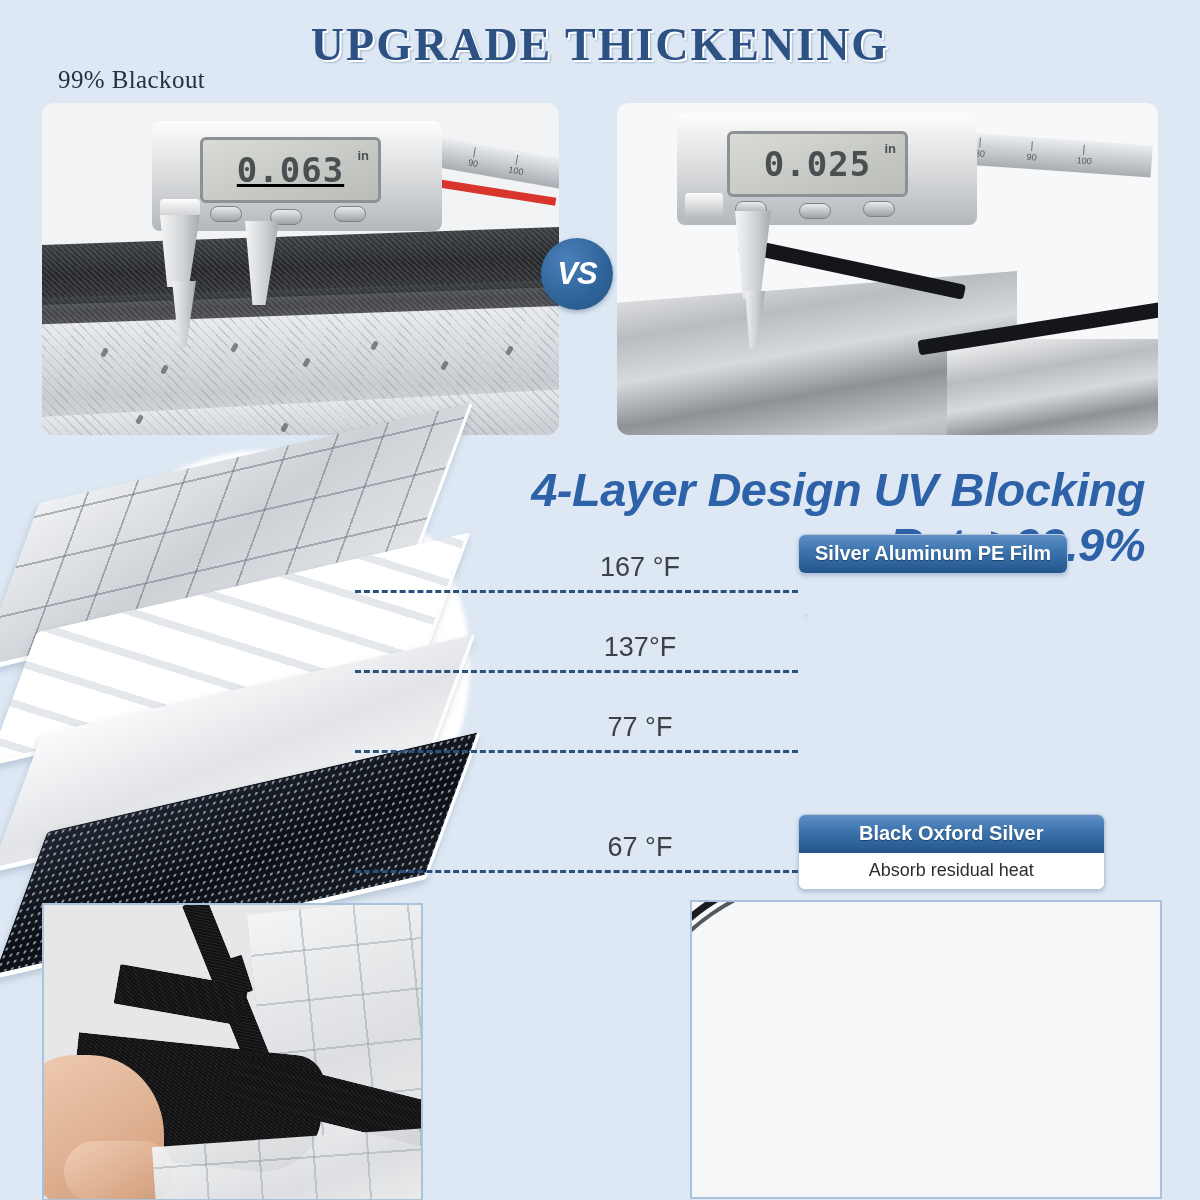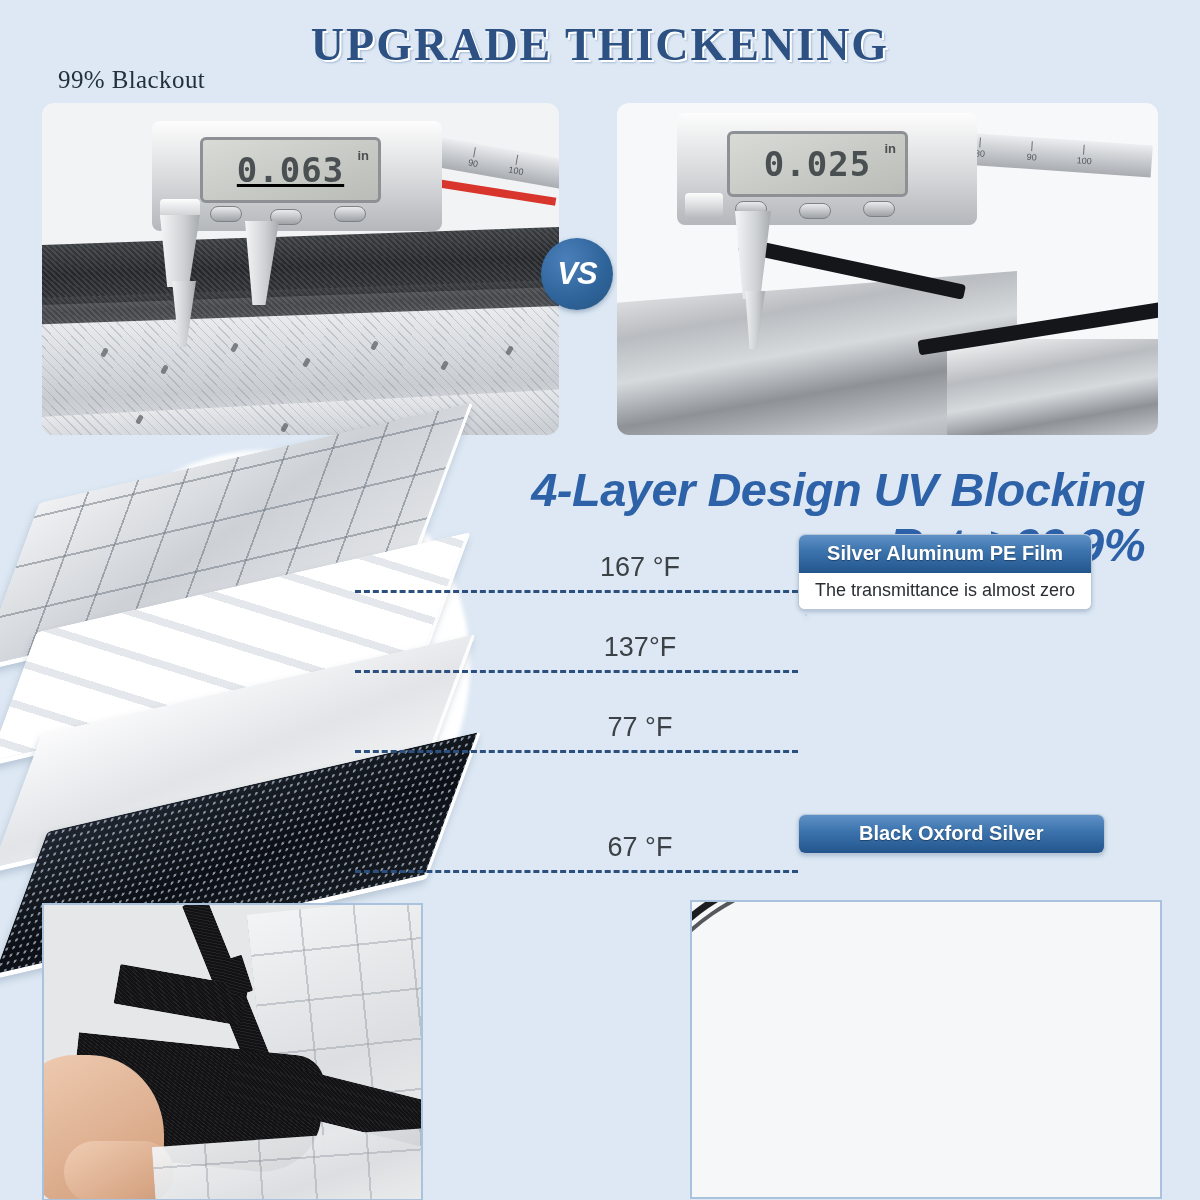--- a/index.html
+++ b/index.html
@@ -409,41 +409,41 @@
   <div class="sheet" id="sheet-2"></div>
   <div class="sheet" id="sheet-3"></div>
   <div class="sheet" id="sheet-4"></div>
 </div>
 
 <div class="layer-row" style="top:552px;">
   <div class="layer-temp">167 °F</div>
   <div class="dash-line"></div>
   <div class="layer-card">
     <div class="layer-card-head">Silver Aluminum PE Film</div>
-    <div class="layer-card-body">The transmittance is almost zero</div>
   </div>
 </div>
 
 <div class="layer-row" style="top:632px;">
   <div class="layer-temp">137°F</div>
   <div class="dash-line"></div>
   <div class="layer-card" style="left:450px;">
   </div>
 </div>
 
 <div class="layer-row" style="top:712px;">
   <div class="layer-temp">77 °F</div>
   <div class="dash-line"></div>
 </div>
 
 <div class="layer-row" style="top:832px;">
   <div class="layer-temp">67 °F</div>
   <div class="dash-line"></div>
   <div class="layer-card" style="left:443px;">
     <div class="layer-card-head" style="padding-left:60px;padding-right:60px;">Black Oxford Silver</div>
+    <div class="layer-card-body">Absorb residual heat</div>
   </div>
 </div>
 
 <div class="bottom-panel" id="bottom-left">
   <div class="quilt-bg" style="left:215px; top:0; width:180px; height:240px; transform:rotate(-6deg);"></div>
   <div class="velcro-strip" style="left:180px; top:-12px; width:26px; height:230px; transform:rotate(-22deg);"></div>
   <div class="velcro-strip" style="left:72px; top:70px; width:130px; height:40px; transform:rotate(10deg);"></div>
   <div class="velcro-strip" style="left:182px; top:52px; width:22px; height:38px; transform:rotate(-18deg);"></div>
   <div class="velcro-strip" style="left:28px; top:140px; width:250px; height:120px; transform:rotate(6deg); border-radius:0 30px 60px 14px;"></div>
   <div class="velcro-strip" style="left:185px; top:172px; width:200px; height:46px; transform:rotate(14deg);"></div>

